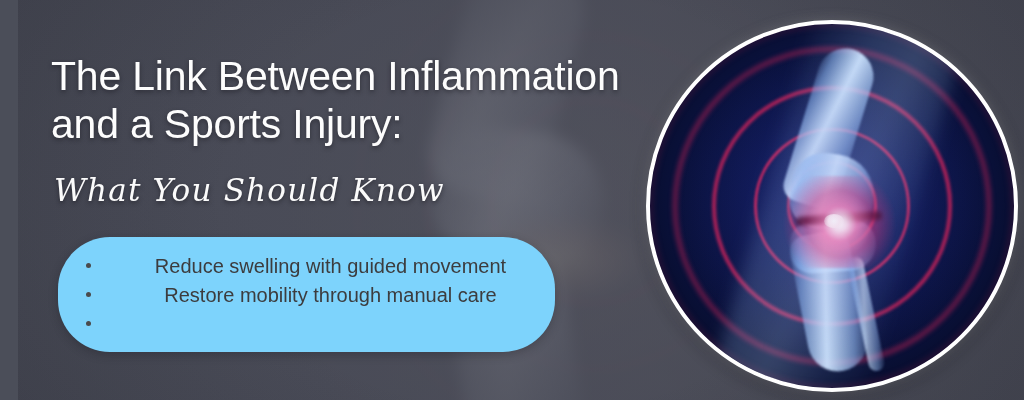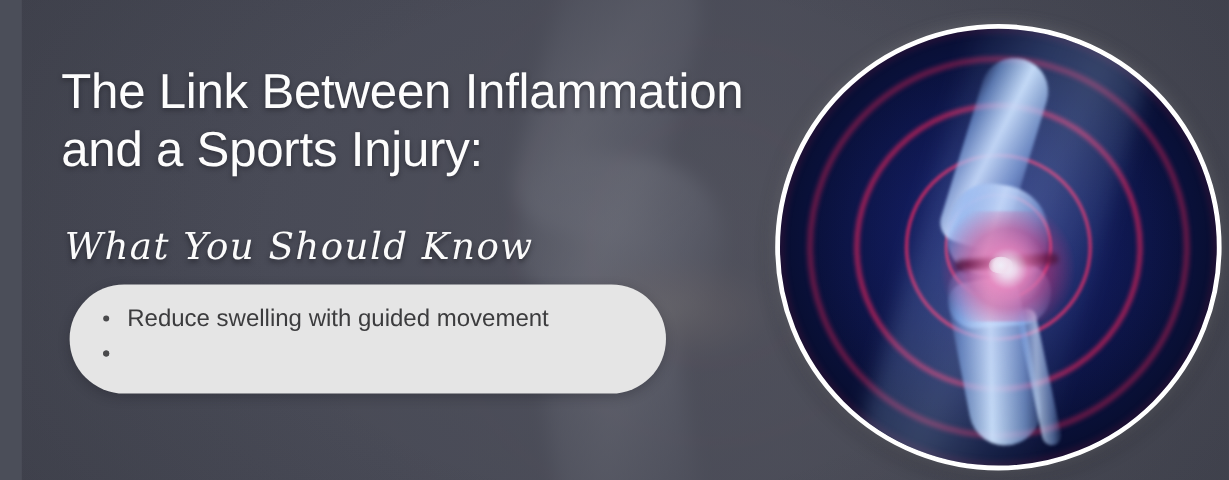--- a/index.html
+++ b/index.html
@@ -81,35 +81,36 @@
   .content{position:absolute;left:0;top:0;width:640px;height:400px;}
   .headline{
     position:absolute;left:33px;top:52px;width:600px;
     color:#fdfdfd;
     font-size:41px;line-height:48px;font-weight:400;
     letter-spacing:-.2px;
     text-shadow:0 2px 4px rgba(25,25,32,.55);
     white-space:pre-line;
   }
   .subhead{
-    position:absolute;left:36px;top:188px;
+    position:absolute;left:36px;top:172px;
     color:#fbfbfb;
     font-family:"DejaVu Serif", serif;
     font-style:italic;
     font-size:31px;line-height:36px;font-weight:400;
     letter-spacing:1.2px;
     text-shadow:0 2px 4px rgba(25,25,32,.6);
   }
 
   
   .card{
-    position:absolute;left:40px;top:237px;width:497px;height:91px;
-    background:#e5e5e5;
+    position:absolute;left:40px;top:237px;width:497px;height:115px;
+    background:#7dd3fc;
     border-radius:52px;
     box-shadow:0 3px 10px rgba(20,20,28,.28);
+    text-align:center;
   }
   .card ul{list-style:none;margin:0;padding:15px 0 0 26px;}
   .card li{
     position:relative;
     color:#3c3c3e;
     font-size:20px;line-height:29px;
     padding-left:22px;
     white-space:nowrap;
   }
   .card li .dot{
@@ -231,20 +232,21 @@
     <div class="subhead">What You Should Know</div>
 
     <div class="card">
       <ul>
         <li>
           <span class="dot"></span>
           <span>Reduce swelling with guided movement</span>
         </li>
         <li>
           <span class="dot"></span>
+          <span>Restore mobility through manual care</span>
         </li>
         <li>
           <span class="dot"></span>
         </li>
       </ul>
     </div>
 
   </div>
 
   <div class="medallion">

